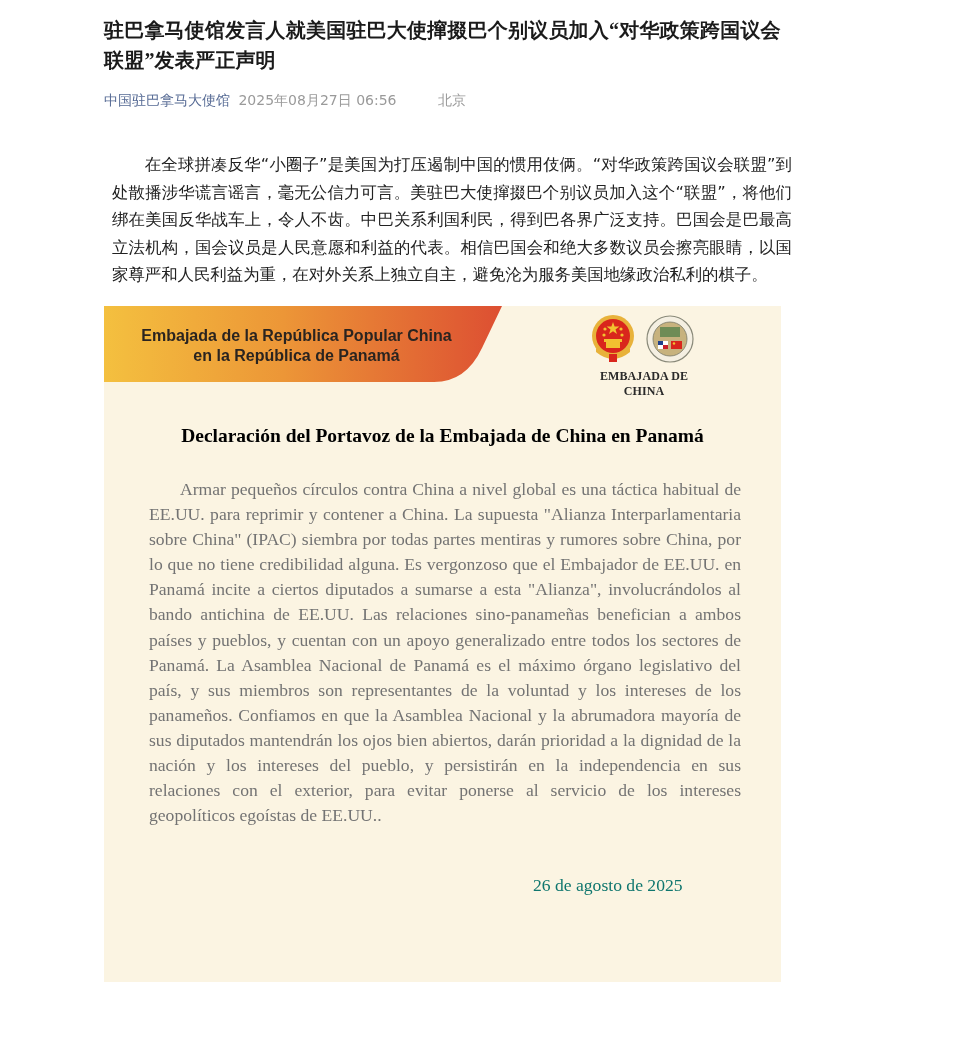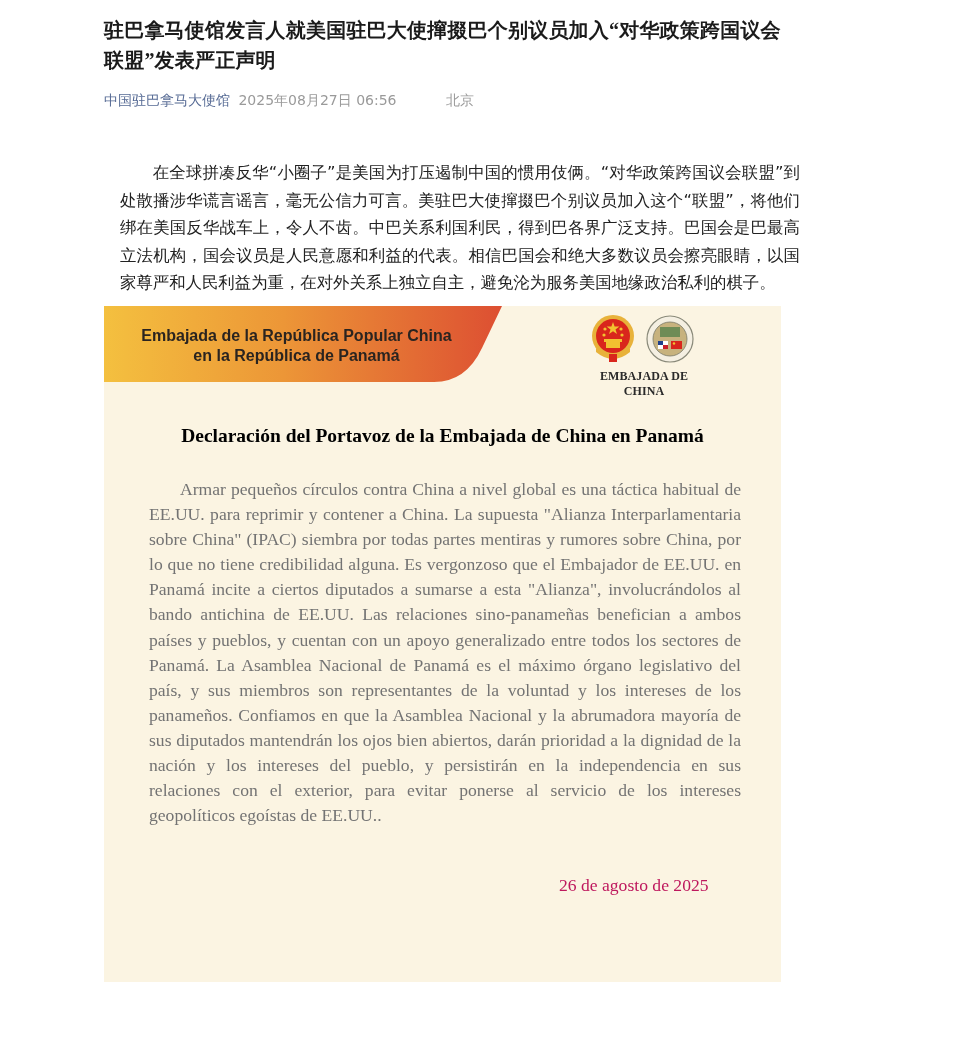--- a/index.html
+++ b/index.html
@@ -6,25 +6,25 @@
   body { width: 954px; height: 1050px; position: relative; overflow: hidden;
          font-family: "DejaVu Sans", "Liberation Sans", sans-serif; color: #222; }
 
   .article { position: absolute; left: 104px; top: 0; width: 680px; }
 
   .title { position: absolute; left: 0; top: 15px; width: 690px;
            font-size: 20px; font-weight: bold; line-height: 30px; color: #1a1a1a; letter-spacing: 0.2px; font-family: Liberation Serif, serif; }
 
   .meta { position: absolute; left: 0; top: 90px; font-size: 14px; line-height: 20px; white-space: nowrap; }
   .meta .author { color: #576b95; margin-right: 4px; }
-  .meta .time { color: #9a9a9a; margin-right: 8px; }
+  .meta .time { color: #9a9a9a; }
   .meta .loc { color: #9a9a9a; margin-left: 37px; }
 
   .body-text { position: absolute; left: 0; top: 143px; width: 680px;
-               font-size: 16.4px; line-height: 27.6px; color: #222; text-indent: 2em; text-align: justify; margin: 16px; }
+               font-size: 16.4px; line-height: 27.6px; color: #222; text-indent: 2em; text-align: justify; margin: 8px; }
 
   .poster { position: absolute; left: 104px; top: 306px; width: 677px; height: 676px; background: #fbf4e2; overflow: hidden; }
 
   .banner { position: absolute; left: 0; top: 0; width: 400px; height: 76px; }
   .banner svg { position: absolute; left: 0; top: 0; }
   .banner-text { position: absolute; left: 0; top: 20px; width: 385px; text-align: center;
                  font-family: "Liberation Sans", "DejaVu Sans", sans-serif; font-weight: bold;
                  font-size: 16px; line-height: 20px; color: #2a2420; }
 
   .emblems { position: absolute; left: 484px; top: 6px; width: 112px; height: 70px; }
@@ -33,22 +33,22 @@
   .emb-label { position: absolute; left: 0; top: 57px; width: 112px; text-align: center;
                font-family: "Liberation Serif", "DejaVu Serif", serif; font-weight: bold; font-size: 12px; color: #2a2a2a; letter-spacing: 0.1px; }
 
   .decl-title { position: absolute; left: 0; top: 119px; width: 677px; text-align: center;
                 font-family: "Liberation Serif", "DejaVu Serif", serif; font-weight: bold; font-size: 19.5px; color: #000000; }
 
   .decl-body { position: absolute; left: 40px; top: 166px; width: 592px; margin: 5px;
                font-family: "Liberation Serif", "DejaVu Serif", serif; font-size: 17.6px; line-height: 25.1px;
                color: #737373; text-align: justify; text-indent: 31px; }
 
-  .decl-date { position: absolute; left: 455px; top: 569px; width: 160px; text-align: left;
-               font-family: "Liberation Serif", "DejaVu Serif", serif; font-size: 17.6px; color: #be185d; }
+  .decl-date { position: absolute; left: 429px; top: 569px; width: 160px; text-align: left;
+               font-family: "Liberation Serif", "DejaVu Serif", serif; font-size: 17.6px; color: #0f766e; }
 </style>
 </head>
 <body>
 
 <div class="article">
   <h1 class="title" style="margin:0">驻巴拿马使馆发言人就美国驻巴大使撺掇巴个别议员加入“对华政策跨国议会联盟”发表严正声明</h1>
   <div class="meta">
     <span class="author">中国驻巴拿马大使馆</span>
     <span class="time">2025年08月27日 06:56</span>
     <span class="loc">北京</span>

